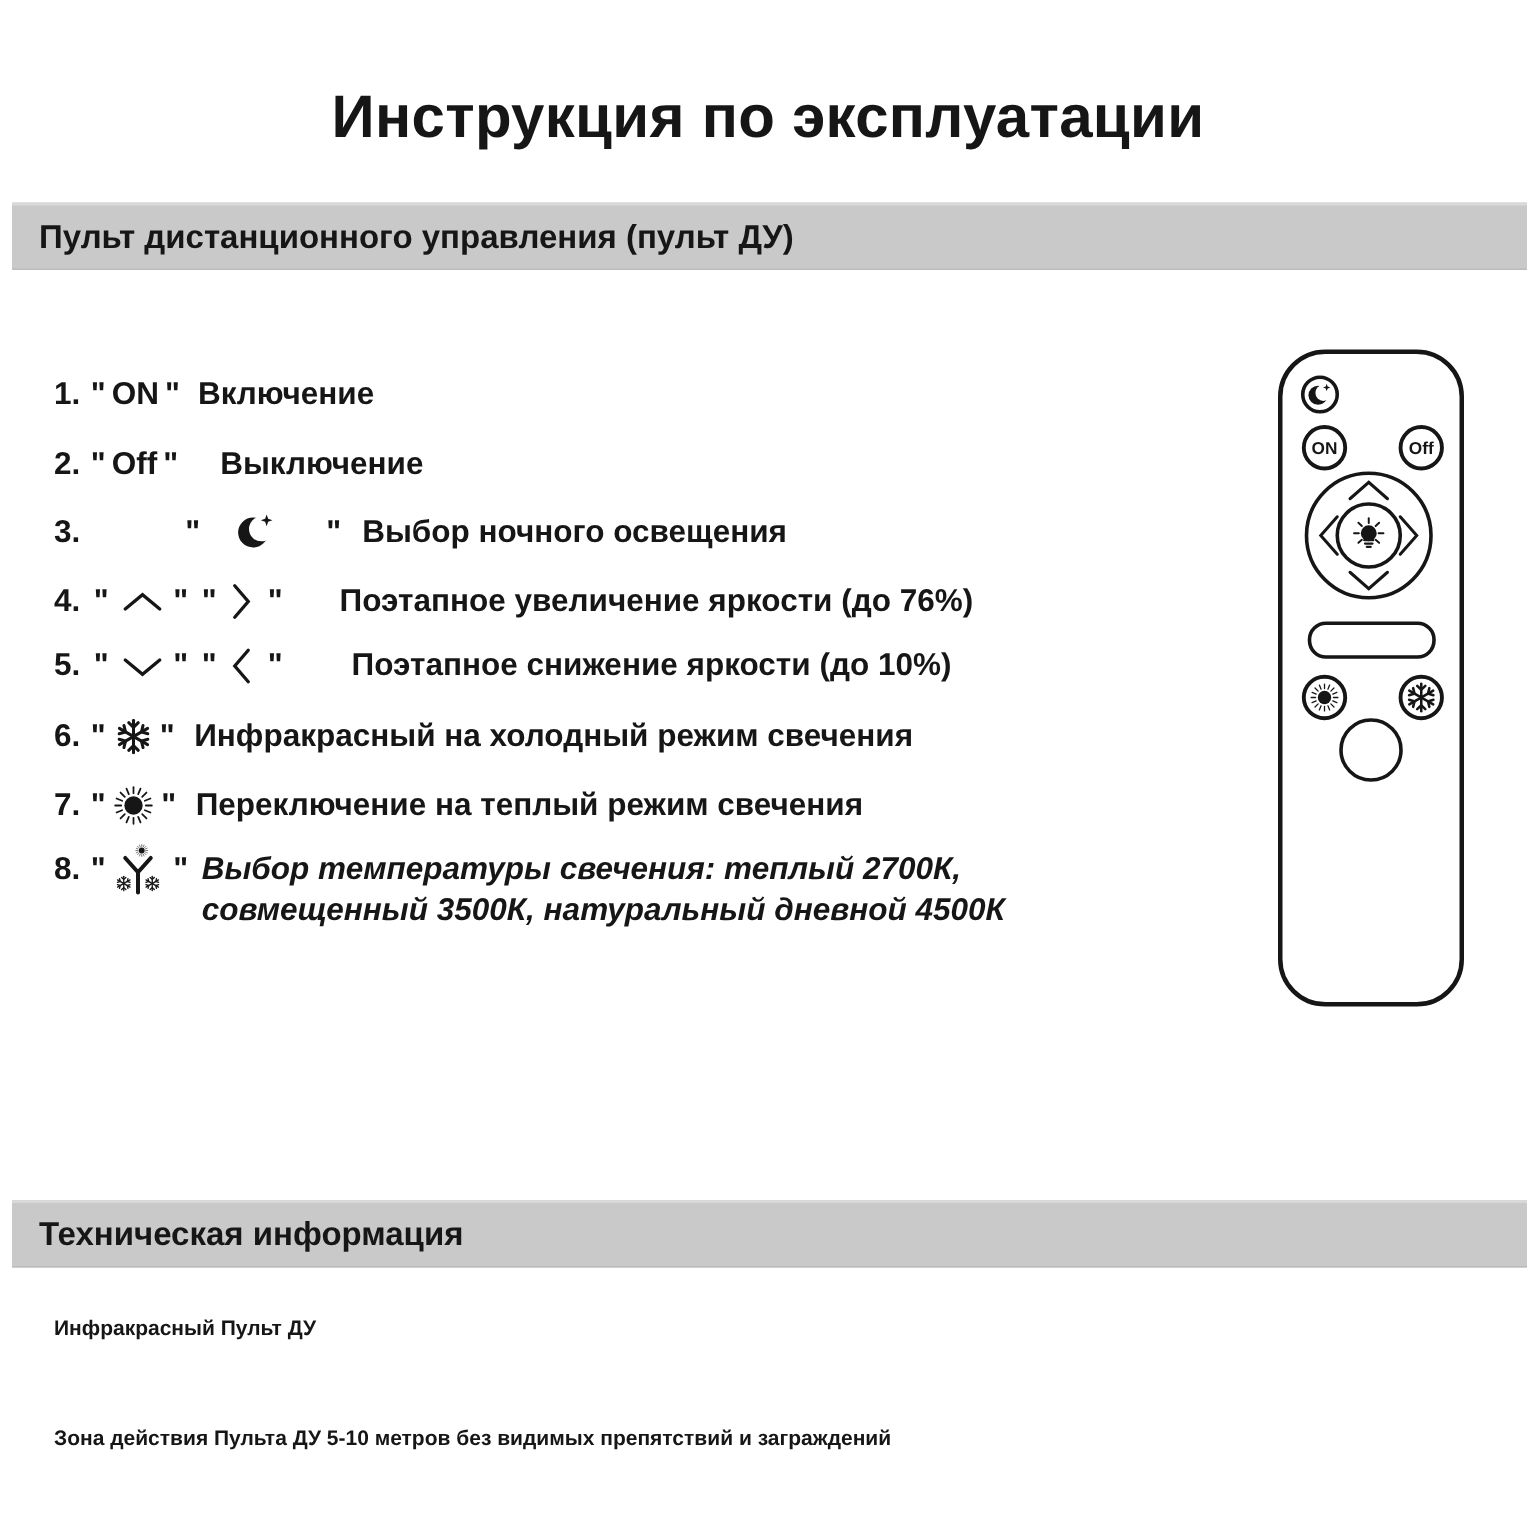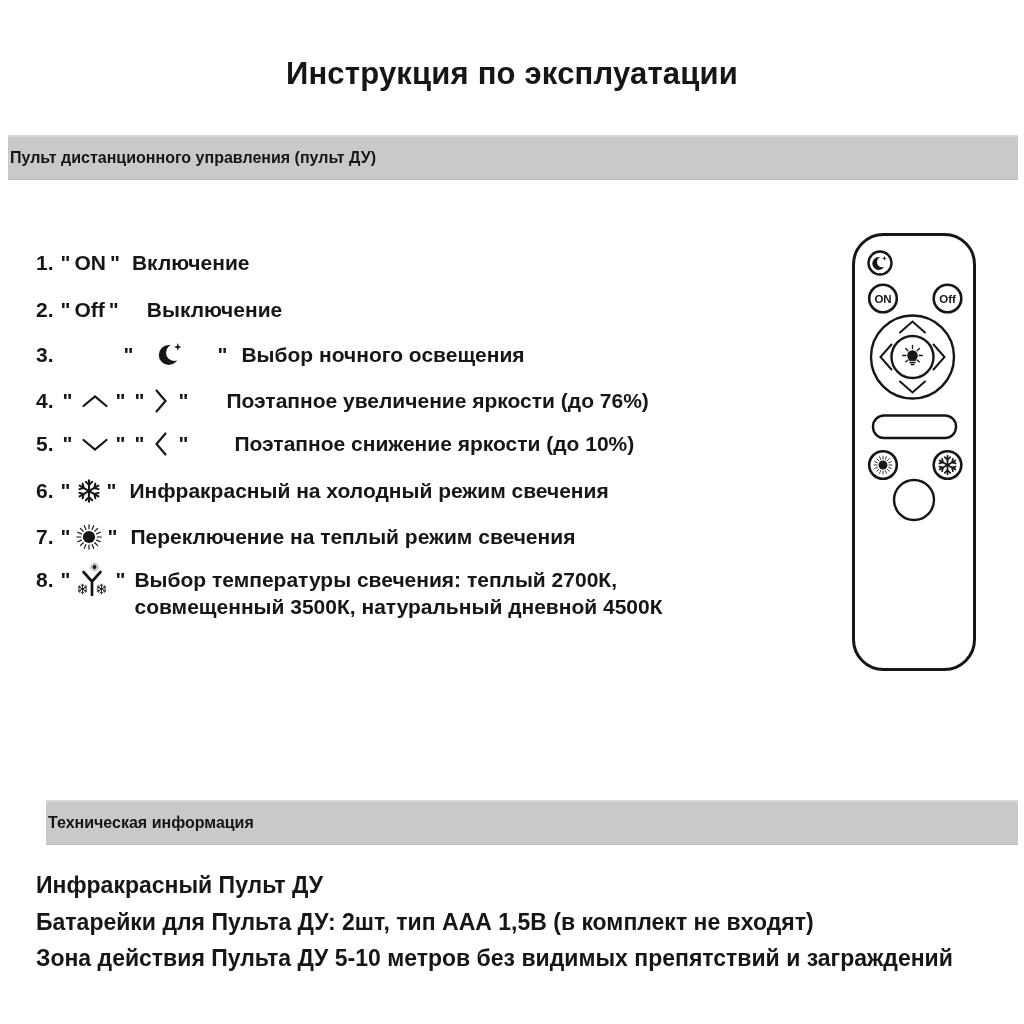--- a/index.html
+++ b/index.html
@@ -1,37 +1,37 @@
 <!DOCTYPE html>
 <html style="--bar-bg: #c9c9ca; --ink: #161616;"><head>
 <meta charset="utf-8">
 <style>
   html,body{margin:0;padding:0;background:#ffffff;}
   .page{
     position:relative;width:1024px;height:1024px;background:#fff;overflow:hidden;
     font-family:"Liberation Sans","DejaVu Sans",sans-serif;font-weight:bold;
     color:var(--ink,#161616);
   }
-  .title{position:absolute;top:56px;left:0;width:100%;text-align:center;font-size:31px;letter-spacing:.2px;}
+  .title{position:absolute;top:56px;left:0;width:100%;text-align:center;font-size:40px;letter-spacing:.2px;}
   .bar{
     position:absolute;left:8px;right:6px;height:45px;background:var(--bar-bg,#c9c9ca);
     border-top:2px solid #d9d9da;border-bottom:1px solid #bcbcbd;box-sizing:border-box;
-    display:flex;align-items:center;padding-left:2px;font-size:16px;
+    display:flex;align-items:center;padding-left:18px;font-size:22px;
   }
   .bar-remote{top:135px;}
-  .bar-tech{top:800px;margin-left:38px;}
+  .bar-tech{top:800px;}
   .item{position:absolute;left:36px;height:28px;display:flex;align-items:center;font-size:21px;white-space:nowrap;}
   .item svg{display:block;flex:0 0 auto;}
   .q{display:inline-block;}
   .num{display:inline-block;}
   .desc{display:inline-block;}
   .row8{align-items:flex-start;height:auto;}
   .row8-left{height:28px;display:flex;align-items:center;}
-  .desc2{line-height:27px;}
-  .tech-line{position:absolute;left:36px;height:28px;display:flex;align-items:center;font-size:23px;white-space:nowrap;}
+  .desc2{line-height:27px;font-style:italic;}
+  .tech-line{position:absolute;left:36px;height:28px;display:flex;align-items:center;font-size:14px;white-space:nowrap;}
   .remote{position:absolute;left:845px;top:230px;}
   .defs{position:absolute;width:0;height:0;overflow:hidden;}
 </style>
 </head>
 <body>
 
 <svg class="defs" aria-hidden="true">
   <defs>
     <g id="def-sun">
       <circle cx="0" cy="0" r="4.7" fill="#161616"></circle>
@@ -229,16 +229,15 @@
       <use href="#def-snowflake" transform="translate(102.5,235)"></use>
     </g>
     <circle cx="69" cy="270" r="20" fill="#fff" stroke="#161616" stroke-width="2.4"></circle>
   </svg>
 
   <div class="bar bar-tech">
     <span>Техническая информация</span>
   </div>
 
   <div class="tech-line" style="top:871px">Инфракрасный Пульт ДУ</div>
-  <div class="tech-line" style="top:908px">Батарейки для Пульта ДУ: 2шт, тип ААА 1,5В (в комплект не входят)</div>
   <div class="tech-line" style="top:944px">Зона действия Пульта ДУ 5-10 метров без видимых препятствий и заграждений</div>
 
 </div>
 
 </body></html>

